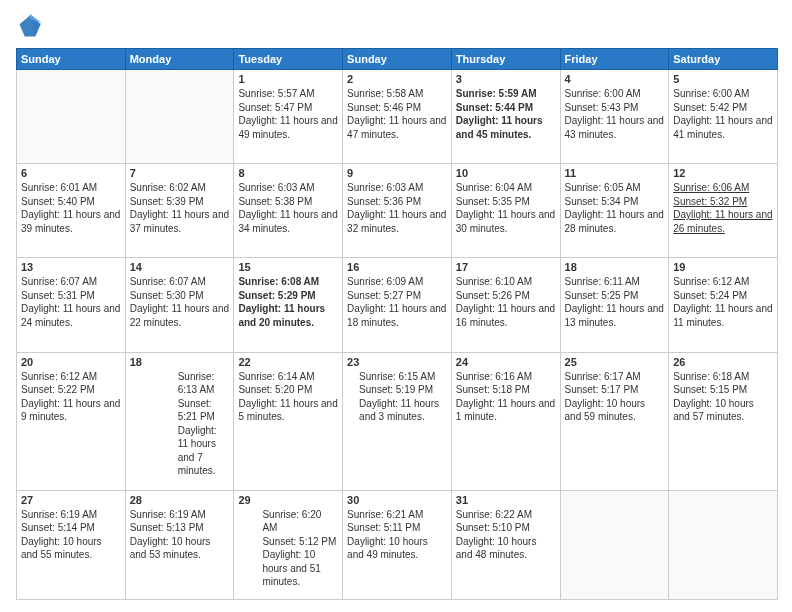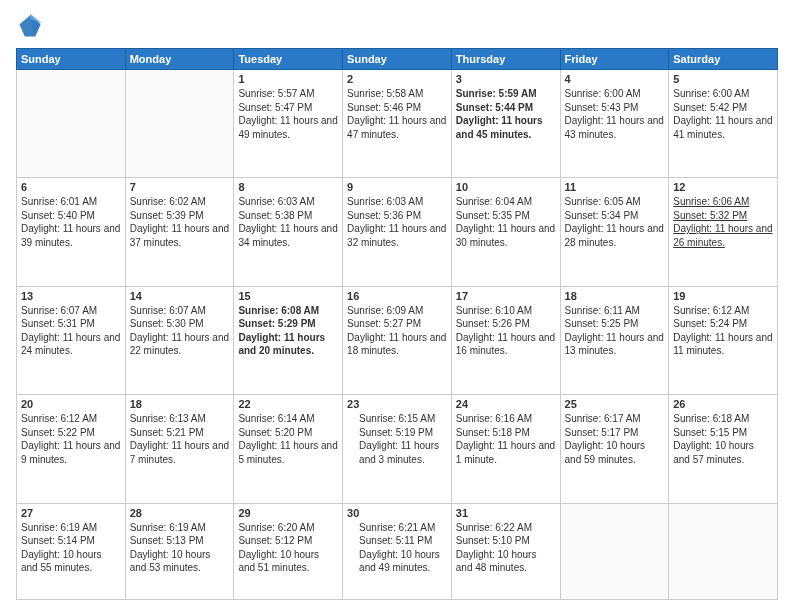--- a/index.html
+++ b/index.html
@@ -260,21 +260,21 @@
         </tr>
         <tr>
           <td>
             <span class="day-number">20</span>
             <div class="day-detail" style="white-space: pre-line;">Sunrise: 6:12 AM
 Sunset: 5:22 PM
 Daylight: 11 hours and 9 minutes.</div>
           </td>
           <td>
             <span class="day-number">18</span>
-            <div class="day-detail" style="white-space: pre-line;">Sunrise: 6:13 AM
+            <div class="day-detail" style="white-space: pre-line; margin-left: 48px;">Sunrise: 6:13 AM
 Sunset: 5:21 PM
 Daylight: 11 hours and 7 minutes.</div>
           </td>
           <td>
             <span class="day-number">22</span>
             <div class="day-detail" style="white-space: pre-line;">Sunrise: 6:14 AM
 Sunset: 5:20 PM
 Daylight: 11 hours and 5 minutes.</div>
           </td>
           <td>
@@ -310,27 +310,27 @@
 Daylight: 10 hours and 55 minutes.</div>
           </td>
           <td>
             <span class="day-number">28</span>
             <div class="day-detail" style="white-space: pre-line;">Sunrise: 6:19 AM
 Sunset: 5:13 PM
 Daylight: 10 hours and 53 minutes.</div>
           </td>
           <td>
             <span class="day-number">29</span>
-            <div class="day-detail" style="white-space: pre-line;">Sunrise: 6:20 AM
+            <div class="day-detail" style="white-space: pre-line; margin-left: 24px;">Sunrise: 6:20 AM
 Sunset: 5:12 PM
 Daylight: 10 hours and 51 minutes.</div>
           </td>
           <td>
             <span class="day-number">30</span>
-            <div class="day-detail" style="white-space: pre-line; margin-left: 12px;">Sunrise: 6:21 AM
+            <div class="day-detail" style="white-space: pre-line;">Sunrise: 6:21 AM
 Sunset: 5:11 PM
 Daylight: 10 hours and 49 minutes.</div>
           </td>
           <td>
             <span class="day-number">31</span>
             <div class="day-detail" style="white-space: pre-line;">Sunrise: 6:22 AM
 Sunset: 5:10 PM
 Daylight: 10 hours and 48 minutes.</div>
           </td>
           <td class="empty-cell"></td>

